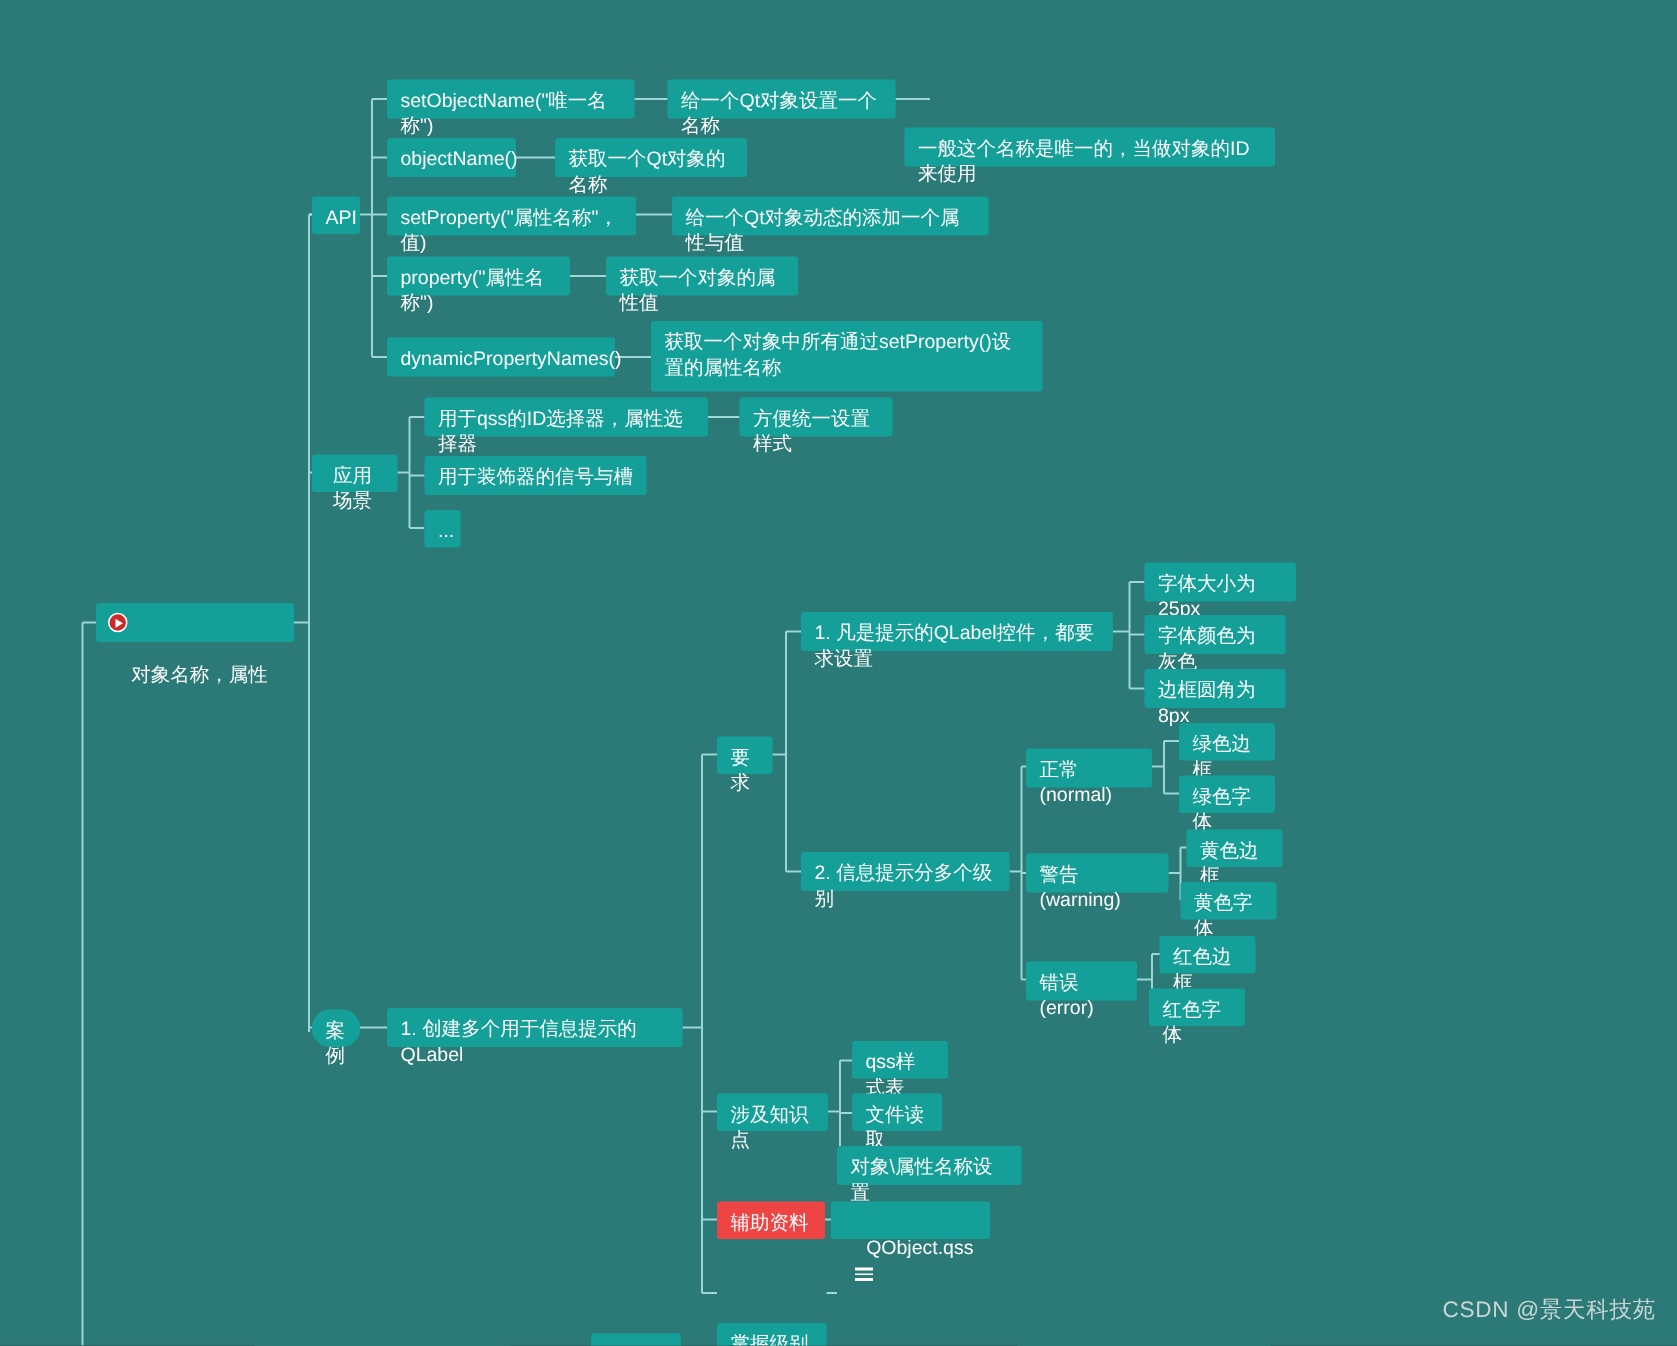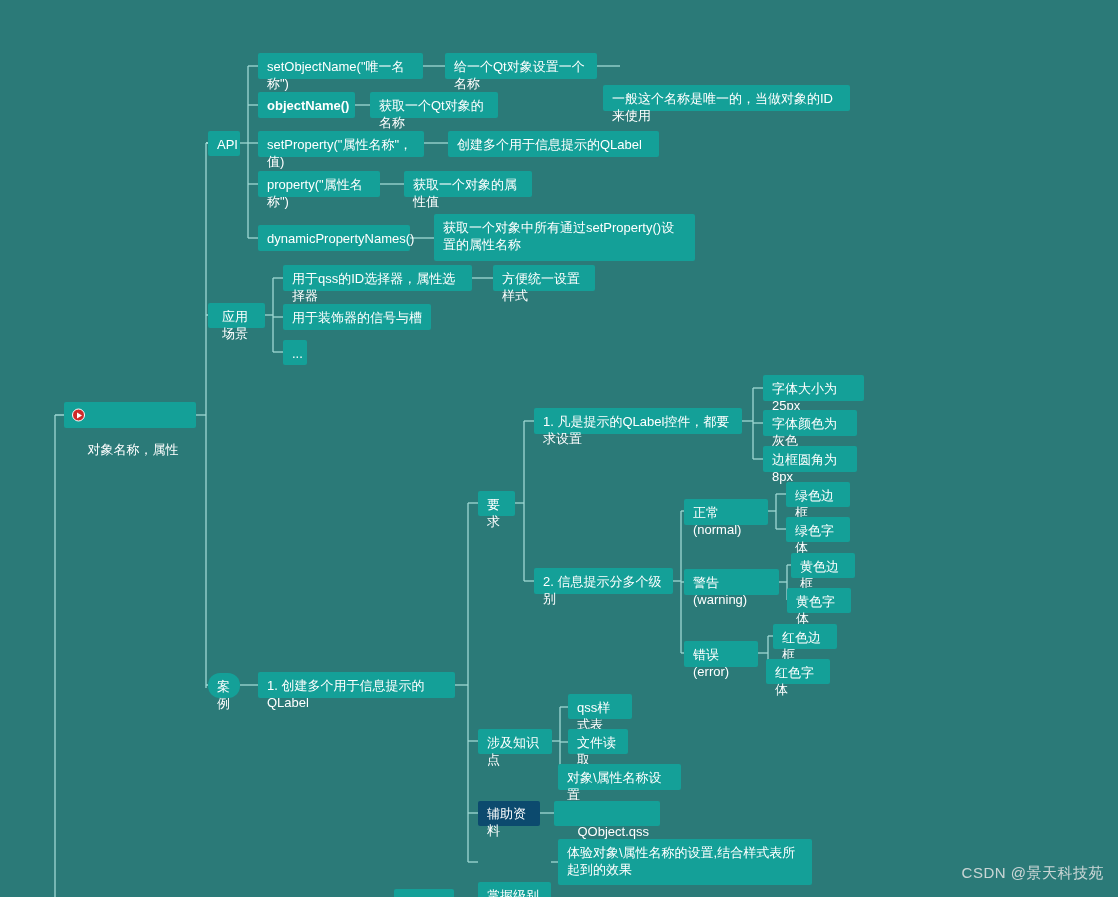--- a/index.html
+++ b/index.html
@@ -194,25 +194,25 @@
     <span class="root-icon"></span>
     <span>对象名称，属性</span>
   </div>
 
   <div class="node" style="left: 208px; top: 131px; width: 32px; height: 25px; background: rgb(20, 160, 152);"><span>API</span></div>
 
   <div class="node" style="left: 258px; top: 53px; width: 165px; height: 26px; background: rgb(20, 160, 152);"><span>setObjectName("唯一名称")</span></div>
   <div class="node" style="left: 445px; top: 53px; width: 152px; height: 26px; background: rgb(20, 160, 152);"><span>给一个Qt对象设置一个名称</span></div>
   <div class="node" style="left: 603px; top: 53px; width: 247px; height: 26px; background: rgb(20, 160, 152); margin-top: 32px;"><span>一般这个名称是唯一的，当做对象的ID来使用</span></div>
 
-  <div class="node" style="left: 258px; top: 92px; width: 97px; height: 26px; background: rgb(20, 160, 152); font-weight: bold;"><span>objectName()</span></div>
+  <div class="node" style="left: 258px; top: 92px; width: 86px; height: 26px; background: rgb(20, 160, 152);"><span>objectName()</span></div>
   <div class="node" style="left: 370px; top: 92px; width: 128px; height: 26px; background: rgb(20, 160, 152);"><span>获取一个Qt对象的名称</span></div>
 
   <div class="node" style="left: 258px; top: 131px; width: 166px; height: 26px; background: rgb(20, 160, 152);"><span>setProperty("属性名称"，值)</span></div>
-  <div class="node" style="left: 448px; top: 131px; width: 211px; height: 26px; background: rgb(20, 160, 152);"><span>创建多个用于信息提示的QLabel</span></div>
+  <div class="node" style="left: 448px; top: 131px; width: 211px; height: 26px; background: rgb(20, 160, 152);"><span>给一个Qt对象动态的添加一个属性与值</span></div>
 
   <div class="node" style="left: 258px; top: 171px; width: 122px; height: 26px; background: rgb(20, 160, 152);"><span>property("属性名称")</span></div>
   <div class="node" style="left: 404px; top: 171px; width: 128px; height: 26px; background: rgb(20, 160, 152);"><span>获取一个对象的属性值</span></div>
 
   <div class="node" style="left: 258px; top: 225px; width: 152px; height: 26px; background: rgb(20, 160, 152);"><span>dynamicPropertyNames()</span></div>
   <div class="node" style="left: 434px; top: 214px; width: 261px; height: 47px; background: rgb(20, 160, 152);"><span>获取一个对象中所有通过setProperty()设置的属性名称</span></div>
 
   <div class="node" style="left: 208px; top: 303px; width: 57px; height: 25px; background: rgb(20, 160, 152); padding-left: 14px;"><span>应用场景</span></div>
   <div class="node" style="left: 283px; top: 265px; width: 189px; height: 26px; background: rgb(20, 160, 152);"><span>用于qss的ID选择器，属性选择器</span></div>
   <div class="node" style="left: 493px; top: 265px; width: 102px; height: 26px; background: rgb(20, 160, 152);"><span>方便统一设置样式</span></div>
@@ -240,24 +240,23 @@
 
   <div class="node" style="left: 684px; top: 641px; width: 74px; height: 26px; background: rgb(20, 160, 152);"><span>错误(error)</span></div>
   <div class="node" style="left: 773px; top: 624px; width: 64px; height: 25px; background: rgb(20, 160, 152);"><span>红色边框</span></div>
   <div class="node" style="left: 766px; top: 659px; width: 64px; height: 25px; background: rgb(20, 160, 152);"><span>红色字体</span></div>
 
   <div class="node" style="left: 478px; top: 729px; width: 74px; height: 25px; background: rgb(20, 160, 152);"><span>涉及知识点</span></div>
   <div class="node" style="left: 568px; top: 694px; width: 64px; height: 25px; background: rgb(20, 160, 152);"><span>qss样式表</span></div>
   <div class="node" style="left: 568px; top: 729px; width: 60px; height: 25px; background: rgb(20, 160, 152);"><span>文件读取</span></div>
   <div class="node" style="left: 558px; top: 764px; width: 123px; height: 26px; background: rgb(20, 160, 152);"><span>对象\属性名称设置</span></div>
 
-  <div class="node" style="left: 478px; top: 801px; width: 62px; height: 25px; background: #0c4a6e; font-family: Liberation Mono, monospace;"><span>辅助资料</span></div>
+  <div class="node" style="left: 478px; top: 801px; width: 72px; height: 25px; background: #ef4444;"><span>辅助资料</span></div>
   <div class="node" style="left: 554px; top: 801px; width: 106px; height: 25px; background: rgb(20, 160, 152);">
     <span>QObject.qss</span><span class="attach-icon"><i></i><i></i><i></i></span>
   </div>
 
   <div class="node" style="left: 478px; top: 882px; width: 73px; height: 25px; background: rgb(20, 160, 152);"><span>掌握级别</span></div>
-  <div class="node" style="left: 558px; top: 839px; width: 254px; height: 46px; background: rgb(20, 160, 152);"><span>体验对象\属性名称的设置,结合样式表所起到的效果</span></div>
 
   <div class="node" style="left: 394px; top: 889px; width: 60px; height: 25px; background: rgb(20, 160, 152);"></div>
 
   <div class="watermark">CSDN @景天科技苑</div>
 </div>
 
 </body></html>

